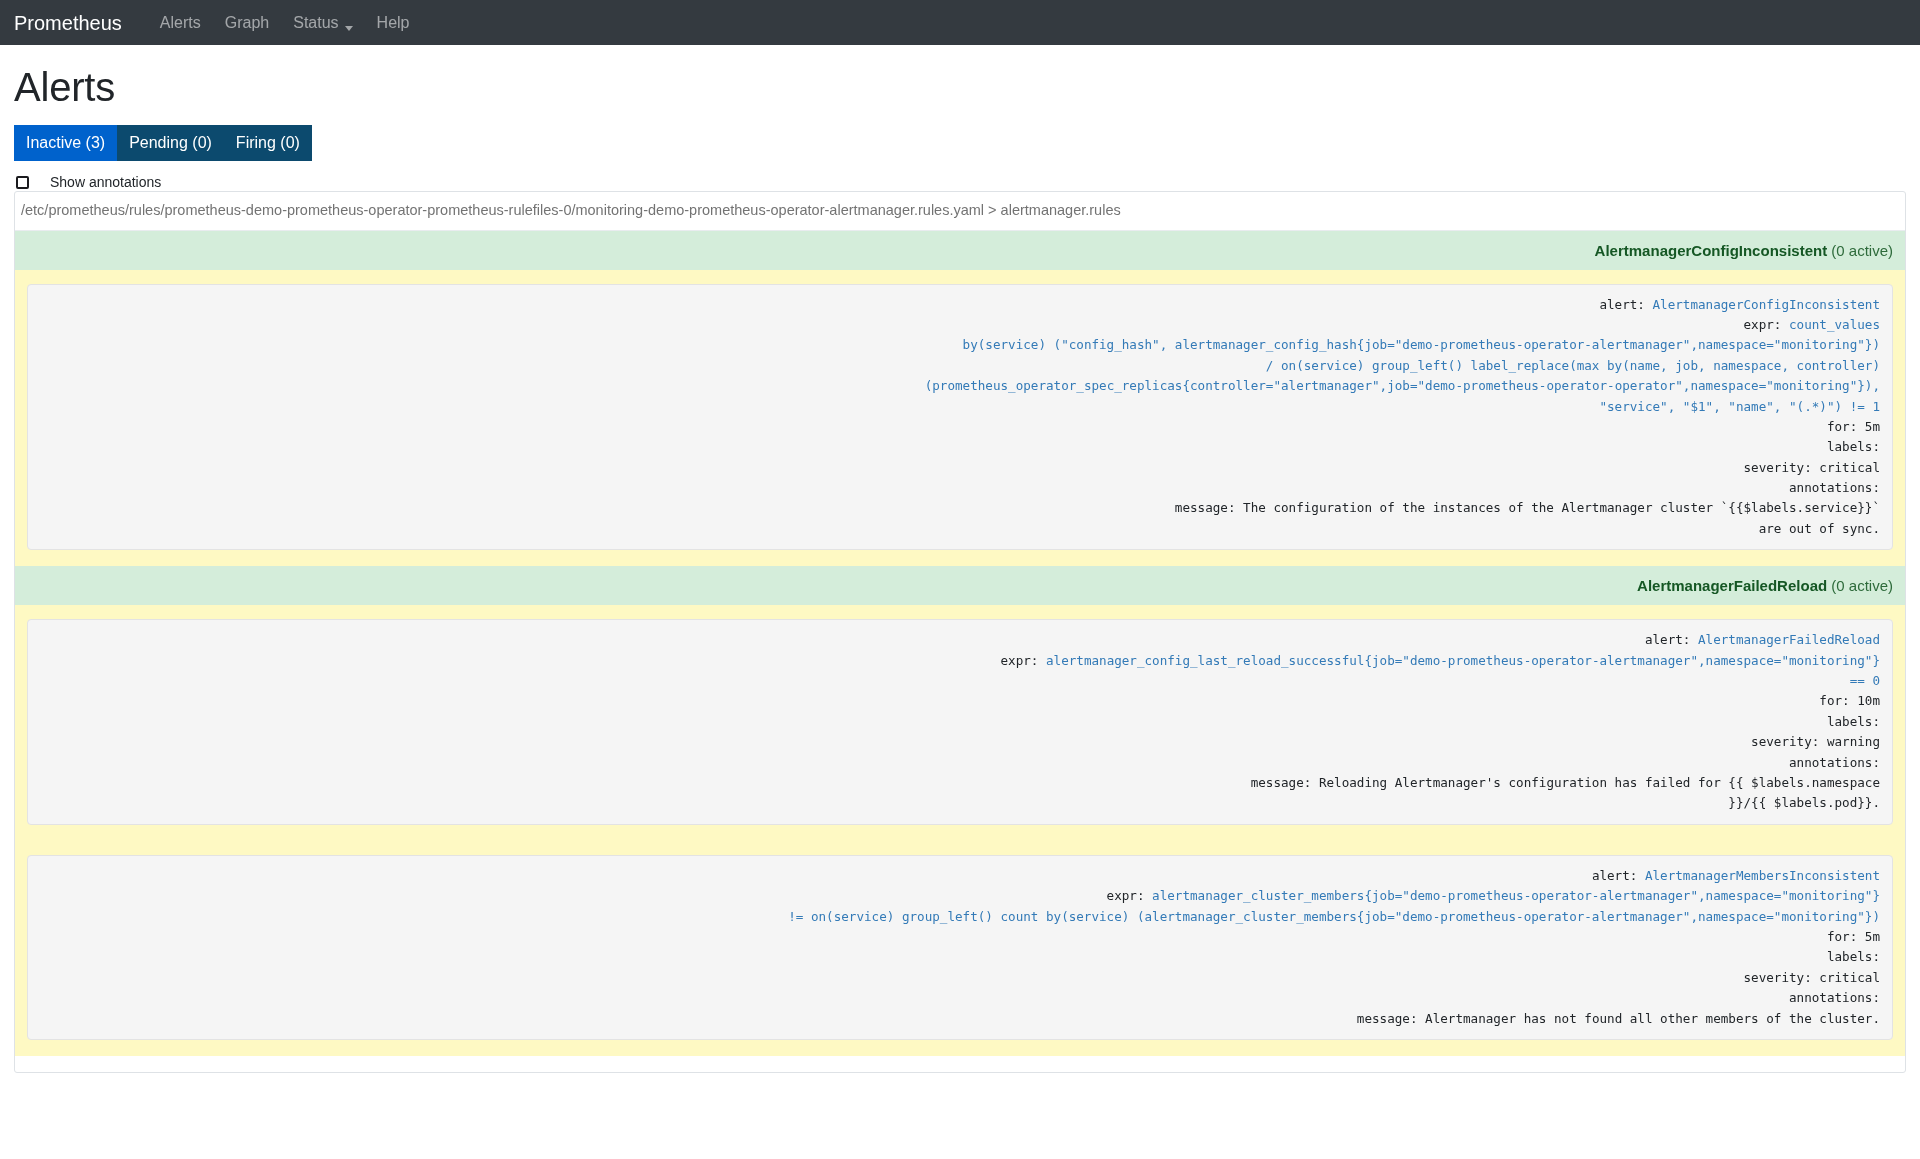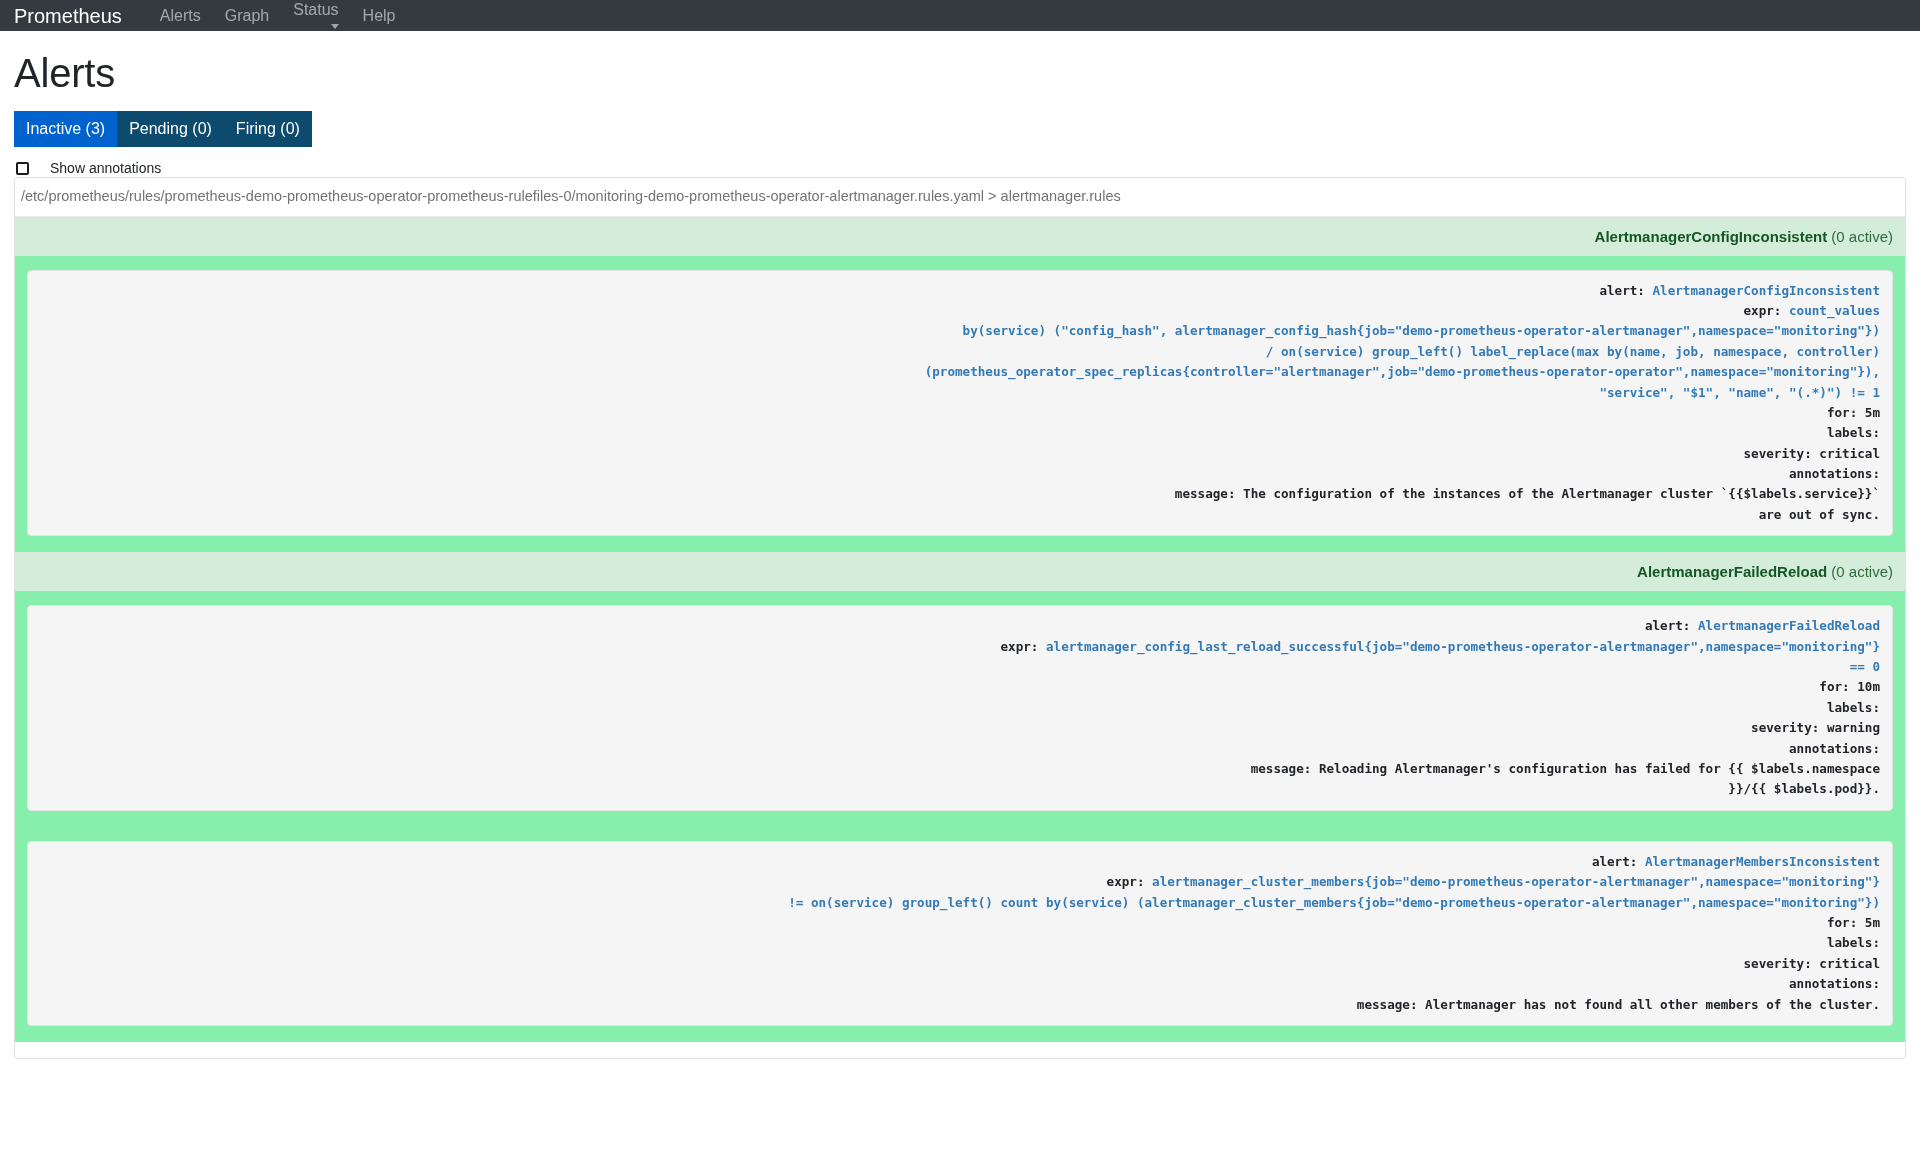--- a/index.html
+++ b/index.html
@@ -8,21 +8,21 @@
     width: 1920px;
     background: #ffffff;
     font-family: "Liberation Sans", sans-serif;
     color: #212529;
   }
   body { min-height: 1159px; }
 
   
   .navbar {
     background: #343a40;
-    height: 31px;
+    height: 45px;
     display: flex;
     align-items: center;
     padding: 0 14px;
     gap: 0;
   }
   .brand {
     color: #ffffff;
     font-size: 20px;
     line-height: 1;
     margin-right: 26px;
@@ -36,21 +36,20 @@
     line-height: 1;
     padding: 8px 12px;
     white-space: nowrap;
     text-decoration: none;
     cursor: pointer;
   }
   .nav-link-dropdown {
     display: inline-flex;
     align-items: flex-end;
     gap: 6px;
-    flex-direction: column;
   }
   .caret {
     width: 0; height: 0;
     border-left: 4px solid transparent;
     border-right: 4px solid transparent;
     border-top: 5px solid rgba(255,255,255,.55);
     display: inline-block;
   }
 
   
@@ -138,22 +137,21 @@
   }
   .alert-head .alert-name {
     font-weight: bold;
   }
   .alert-head .alert-count {
     font-weight: normal;
     color: #2e6b3b;
   }
   .alert-body {
     padding: 14px 12px 16px 12px;
-    background: #86efac;
-    font-weight: bold;
+    background: #fef9c3;
   }
   pre.code-block {
     background: #f5f5f5;
     border: 1px solid #e3e3e3;
     border-radius: 4px;
     margin: 0;
     padding: 10px 12px;
     font-family: "DejaVu Sans Mono", "Liberation Mono", monospace;
     font-size: 12.6px;
     line-height: 1.62;

